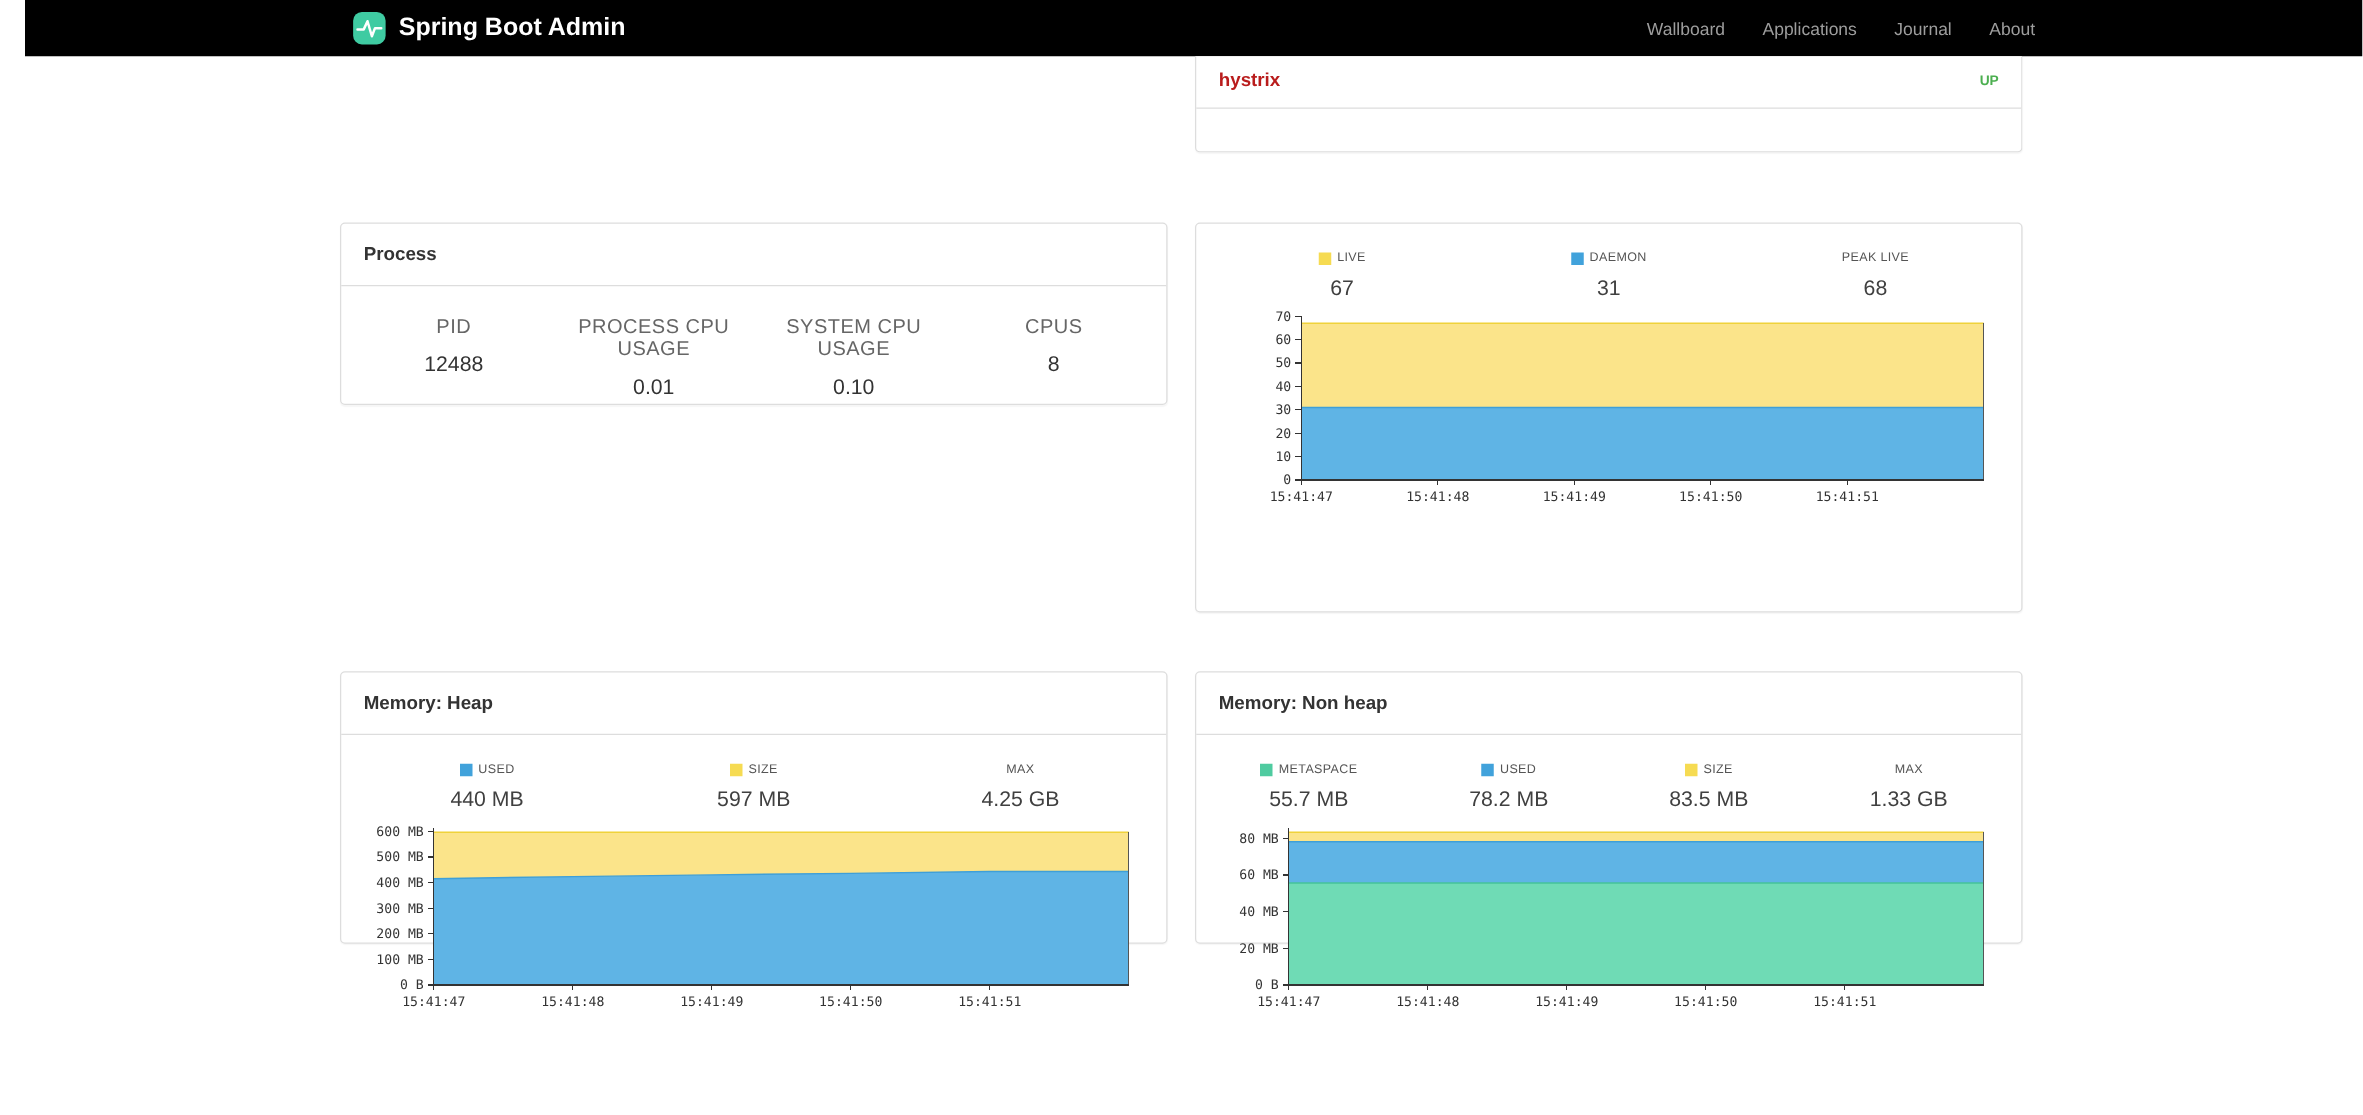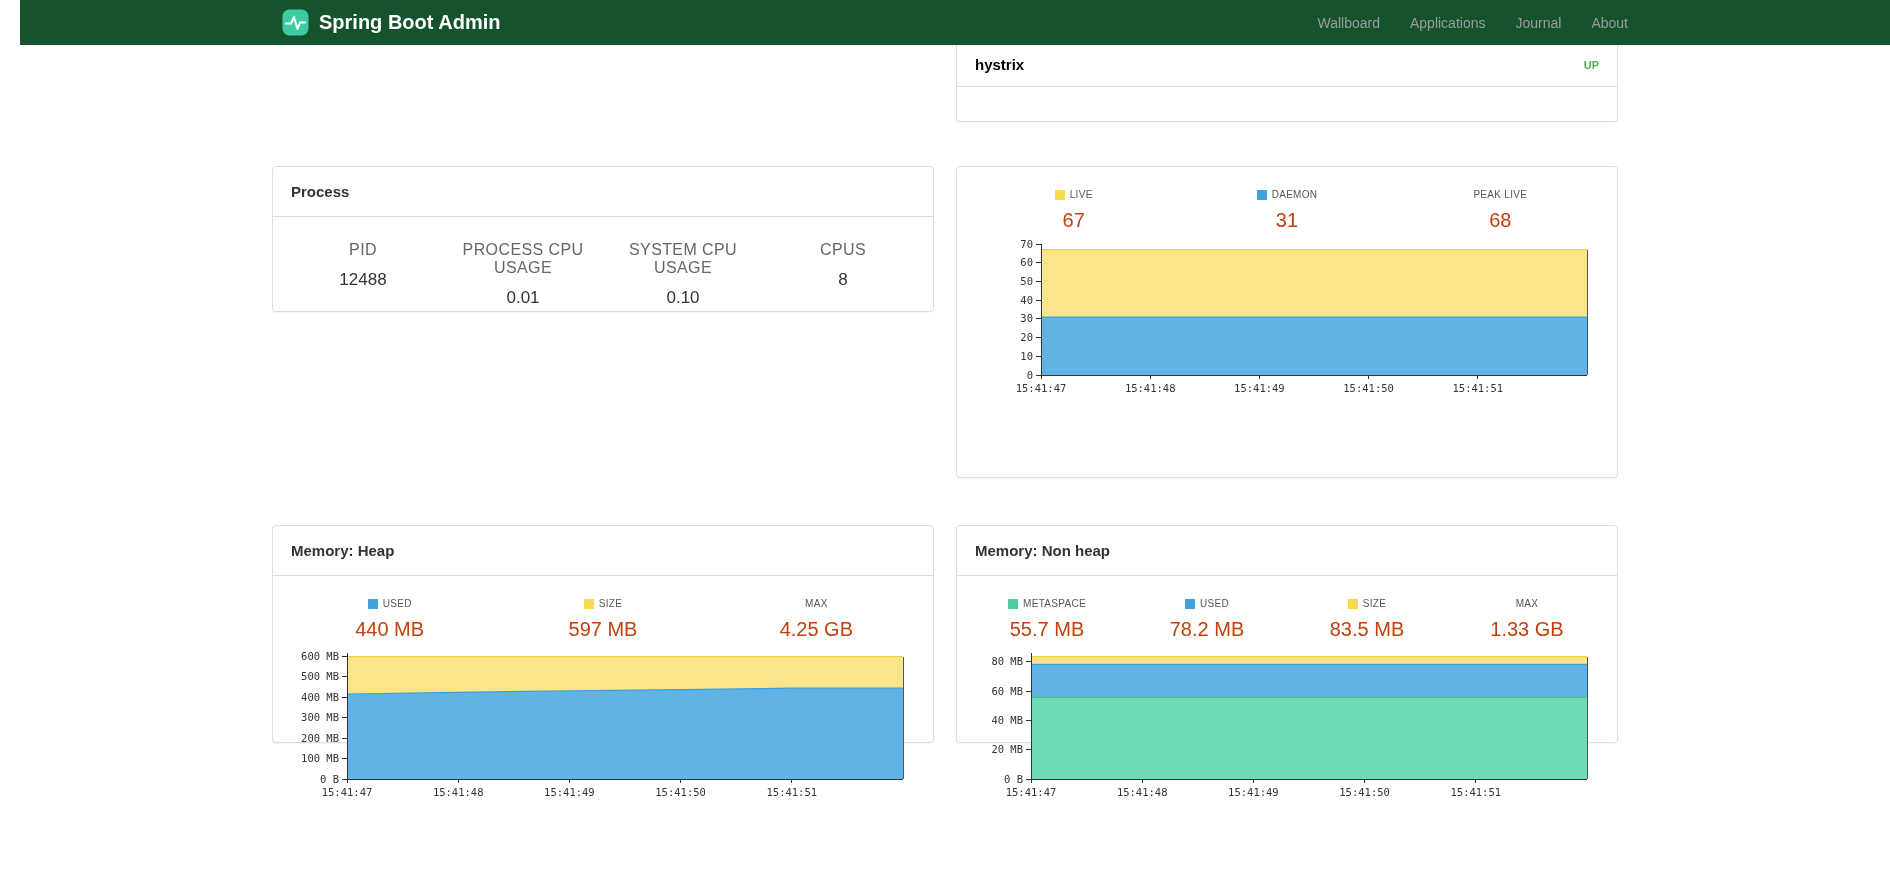--- a/index.html
+++ b/index.html
@@ -5,60 +5,60 @@
   * { box-sizing: border-box; margin: 0; padding: 0; }
   html, body { width: 1890px; height: 892px; overflow: hidden; }
   body {
     font-family: "Liberation Sans", sans-serif;
     background: #ffffff;
     color: #333;
   }
   .container { width: 1346px; margin: 0 auto; }
 
   
-  .navbar { height: 45px; background: #14532d; margin-left: 20px; }
+  .navbar { height: 45px; background: #000000; margin-left: 20px; }
   .nav-inner { display: flex; align-items: center; justify-content: space-between; height: 45px; }
   .brand { display: flex; align-items: center; gap: 10px; color: #fff; font-size: 20px; font-weight: bold; cursor: pointer; }
   .brand svg { display: block; }
   .nav-links { display: flex; gap: 30px; }
   .nav-links a { color: #9d9d9d; font-size: 14px; text-decoration: none; cursor: pointer; }
 
   
   .row { display: flex; gap: 22px; }
   .col { width: 662px; flex: none; }
-  .row-1 { margin-top: 44px; }
+  .row-1 { margin-top: 56px; }
   .row-2 { margin-top: 47px; }
 
   
   .panel { background: #fff; border: 1px solid #ddd; border-radius: 4px; box-shadow: 0 1px 1px rgba(0,0,0,.04); }
   .panel-heading { padding: 16px 18px; font-size: 15px; font-weight: bold; color: #333; border-bottom: 1px solid #ddd; }
   .h-sm { height: 146px; }
   .h-sm + .h-sm { margin-top: 20px; }
   .h-lg { height: 312px; }
   .h-mem { height: 218px; }
 
   
   .panel-cutoff { border-top: none; border-radius: 0 0 4px 4px; }
   .health-row { display: flex; justify-content: space-between; align-items: center; padding: 11px 18px 13px; border-bottom: 1px solid #ddd; font-size: 15px; }
-  .health-name { font-weight: 600; color: #000000; }
+  .health-name { font-weight: 600; color: #b91c1c; }
   .status-up { font-weight: bold; font-size: 11px; }
   .cut-space { height: 34px; }
 
   
   .stats { display: flex; text-align: center; padding: 24px 10px 0; }
   .stat { flex: 1; }
   .stat-label { font-size: 16px; color: #666; letter-spacing: .4px; }
   .stat-value { font-size: 17px; color: #333; margin-top: 11px; }
 
   
   .legend { display: flex; text-align: center; margin-top: 22px; padding: 0 10px; }
   .legend-item { flex: 1; }
   .legend-label { font-size: 10px; color: #555; display: flex; align-items: center; justify-content: center; gap: 5px; letter-spacing: .3px; }
   .legend-square { width: 10px; height: 10px; display: inline-block; flex: none; }
-  .legend-value { font-size: 20px; margin-top: 9px; color: #c2410c; }
+  .legend-value { font-size: 17px; margin-top: 9px; color: #404040; }
 
   
   .chart-wrap { padding: 0 18px; margin-top: 4px; }
   svg.chart { display: block; }
   svg.chart text.tick { font-family: "DejaVu Sans Mono", monospace; font-size: 10.5px; fill: #333; }
 </style>
 </head>
 <body>
 
 <nav class="navbar">

